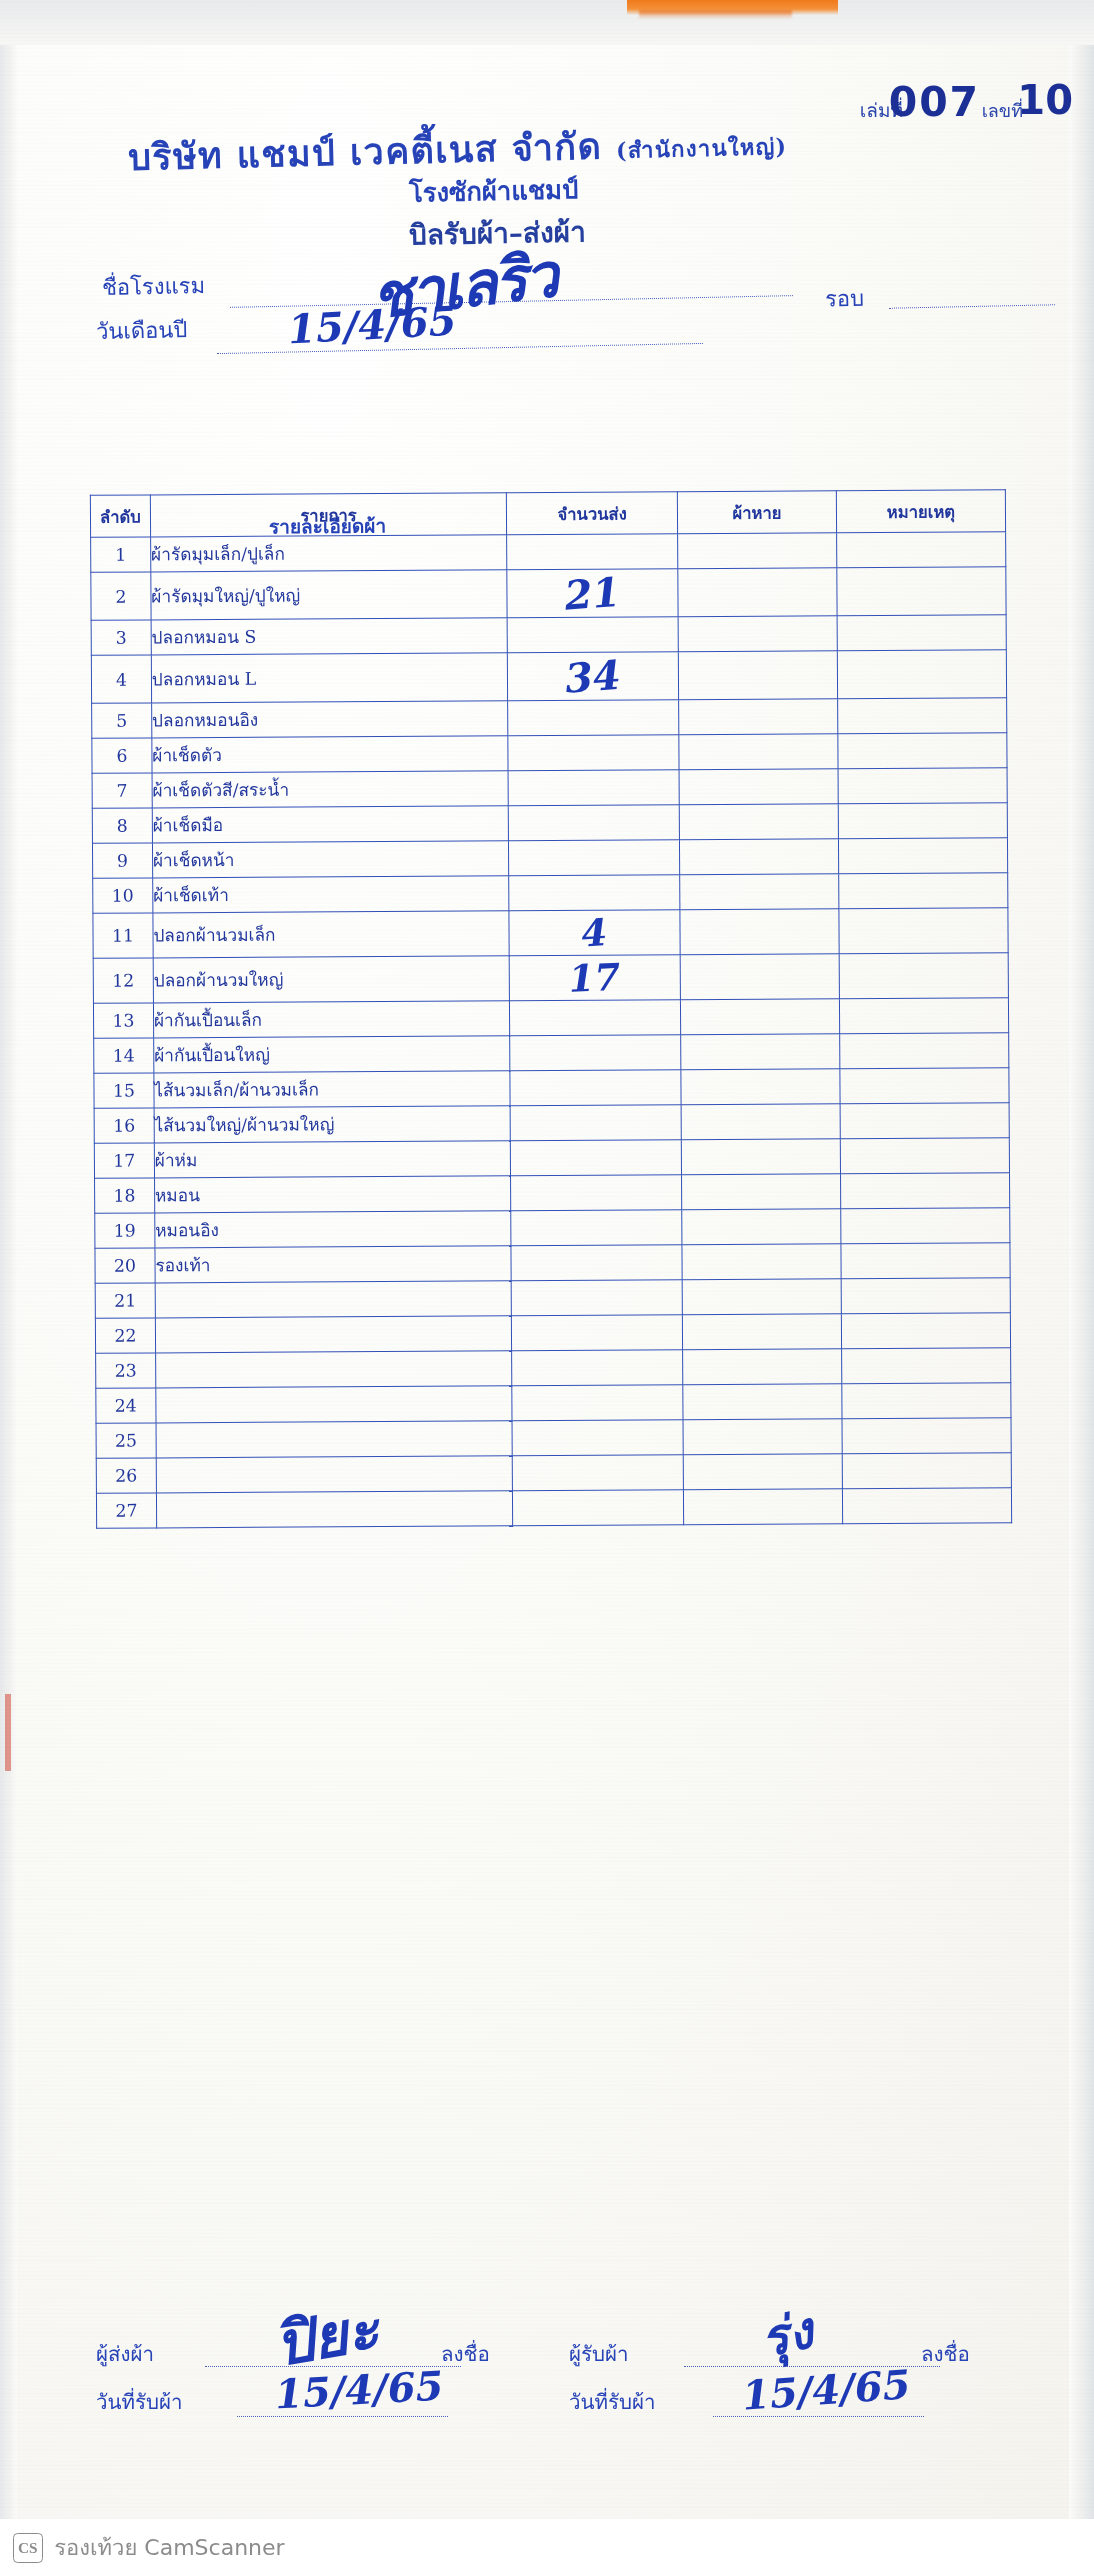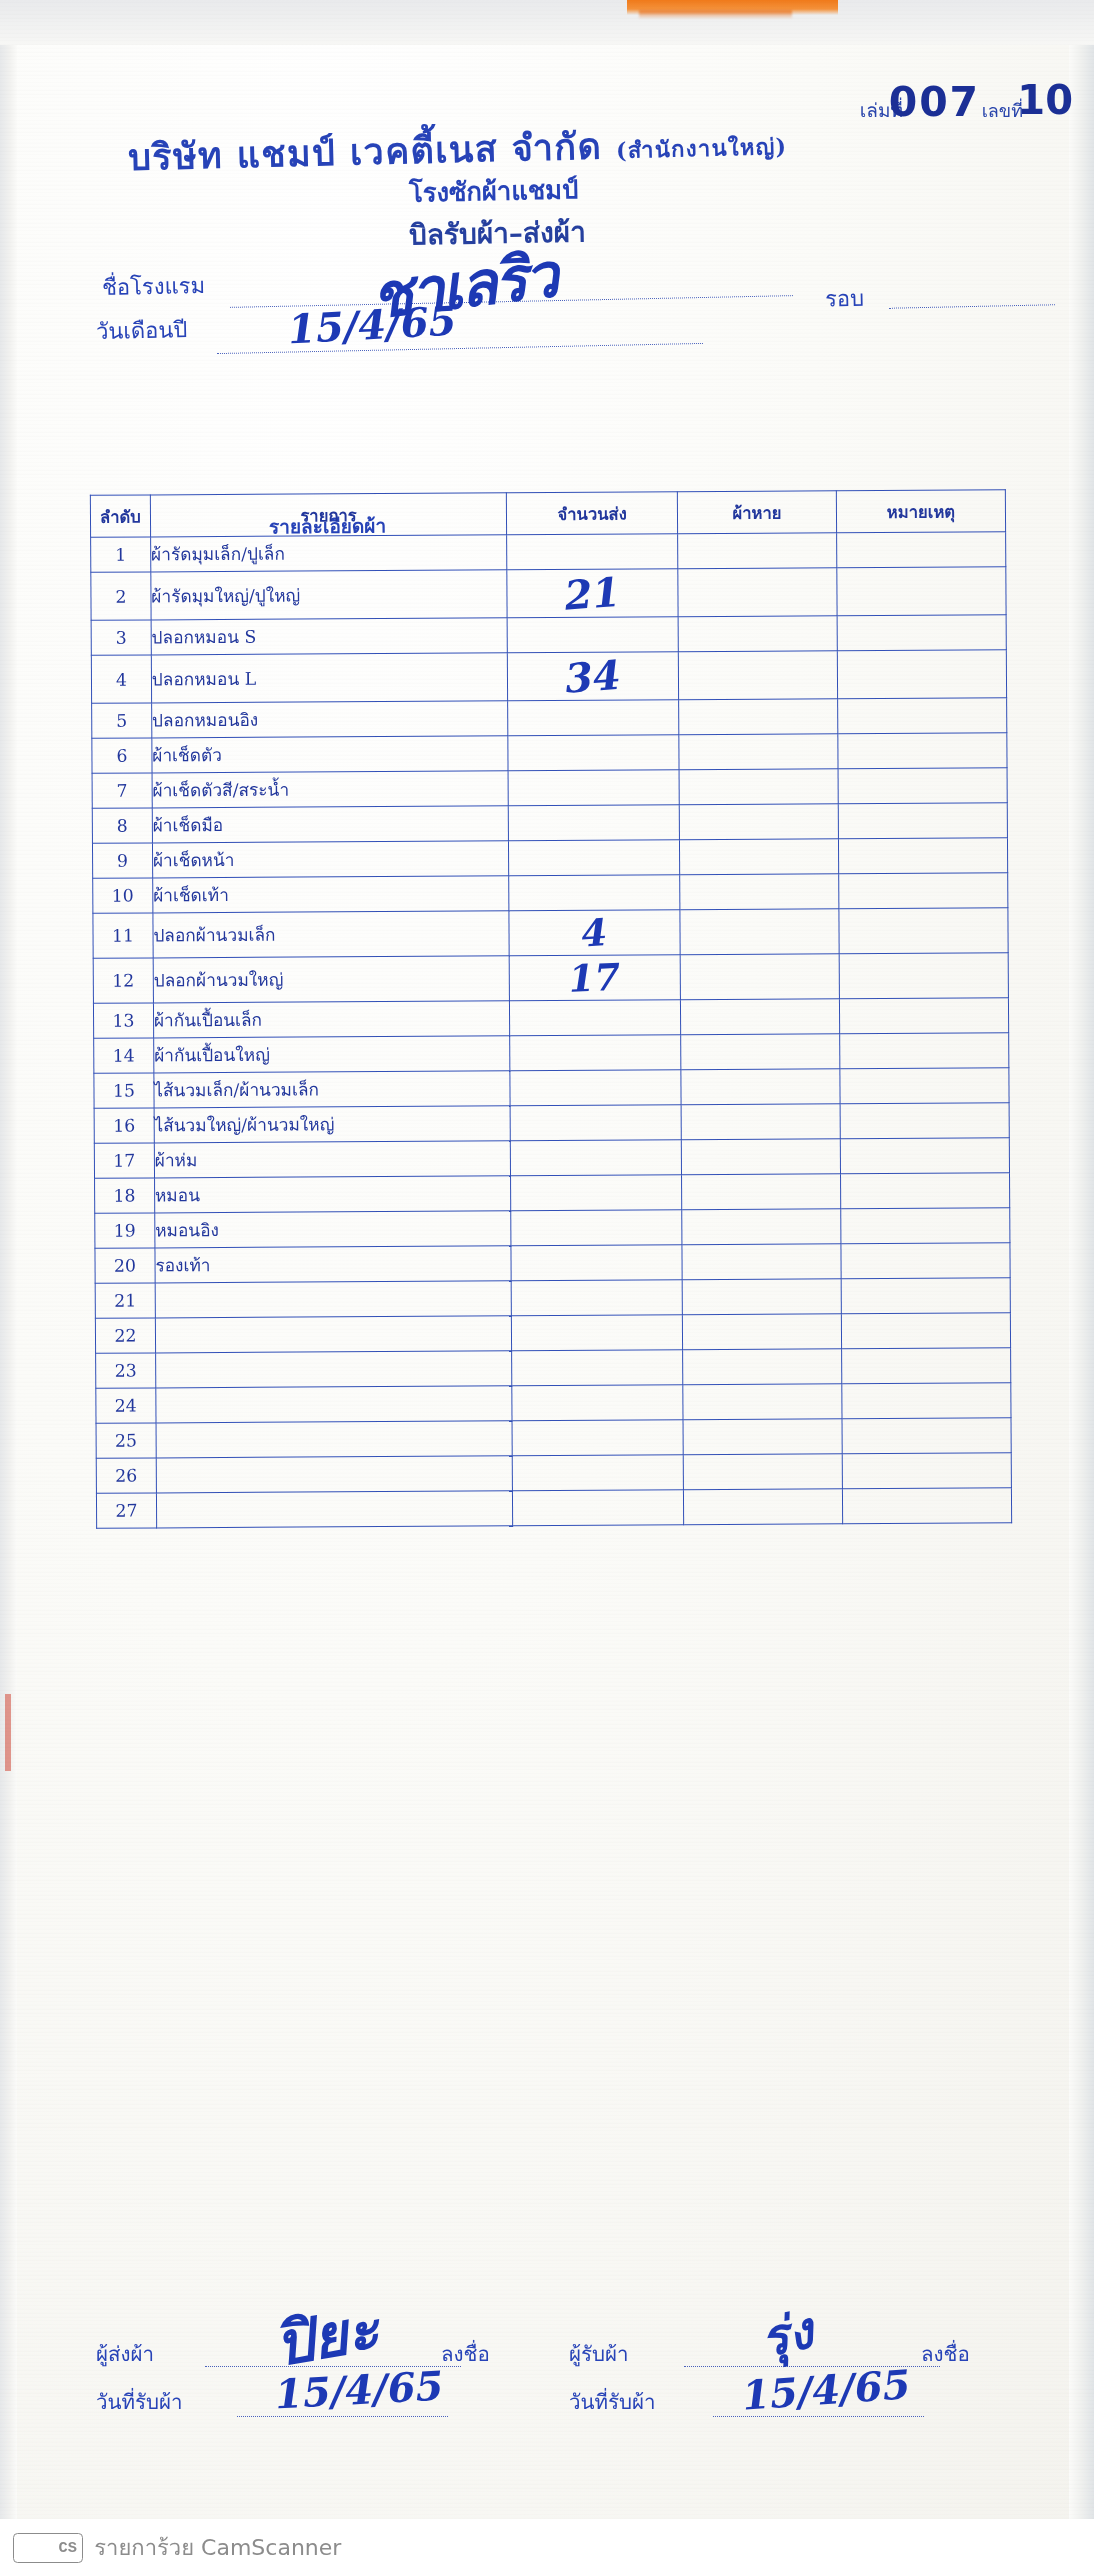--- a/index.html
+++ b/index.html
@@ -233,24 +233,23 @@
     padding-left:12.8px;
     box-sizing:border-box;
   }
   .cs-logo{
     width:28px; height:28px;
     border:1.9px solid #8c8c8c;
     border-radius:4.5px;
     color:#8c8c8c;
     font-size:15.3px; font-weight:bold;
     display:flex; align-items:center; justify-content:center;
-    font-family:Liberation Mono, monospace;
+    font-family:Liberation Serif, serif;
     margin-right:11.5px;
     flex:0 0 auto;
-    padding-left:40px;
   }
   .cs-text{
     color:#8c8c8c;
     font-size:22px;
     font-family:"DejaVu Sans", sans-serif;
   }
   .noise{
     position:absolute; left:0; top:0; width:1095px; height:2519px;
     pointer-events:none;
     background:
@@ -514,17 +513,17 @@
   <div class="hand hw-sdate">15/4/65</div>
 
   <div class="ft ft-rdate">วันที่รับผ้า</div>
   <div class="ft-rdate-line"></div>
   <div class="hand hw-rdate">15/4/65</div>
 
   <div class="noise"></div>
 
   <div class="csbar">
     <div class="cs-logo">CS</div>
-    <div class="cs-text">รายการ้วย CamScanner</div>
+    <div class="cs-text">รองเท้วย CamScanner</div>
   </div>
 
 </div>
 
 
 </body></html>

